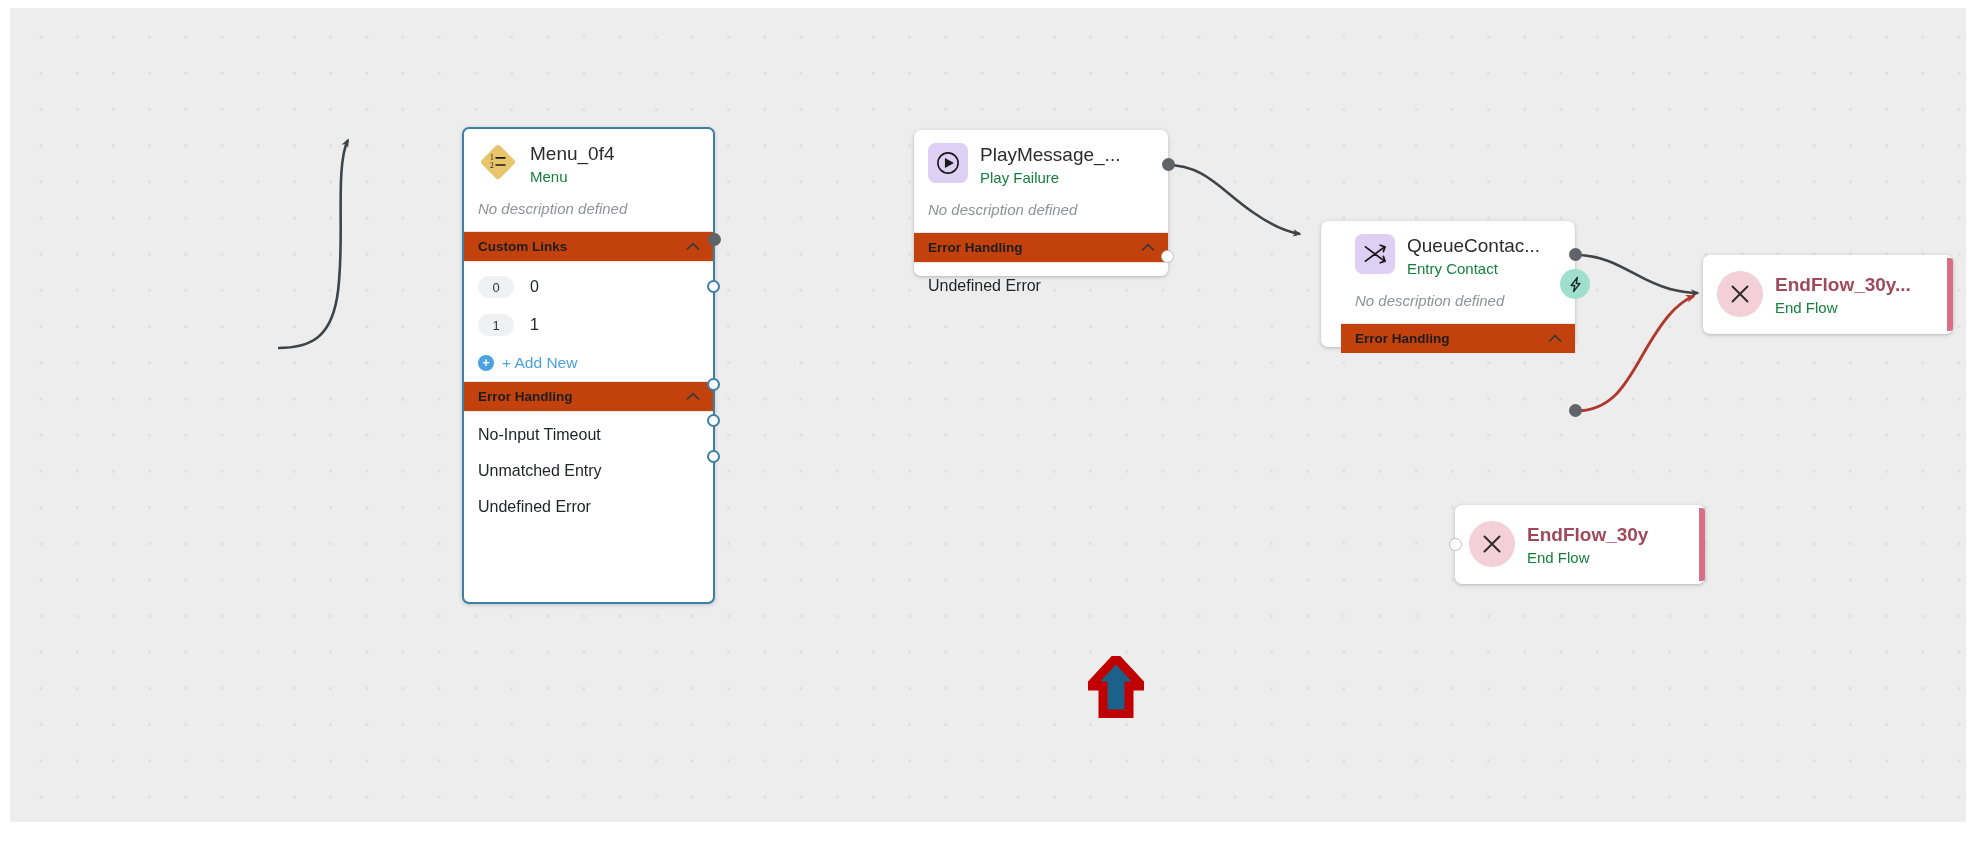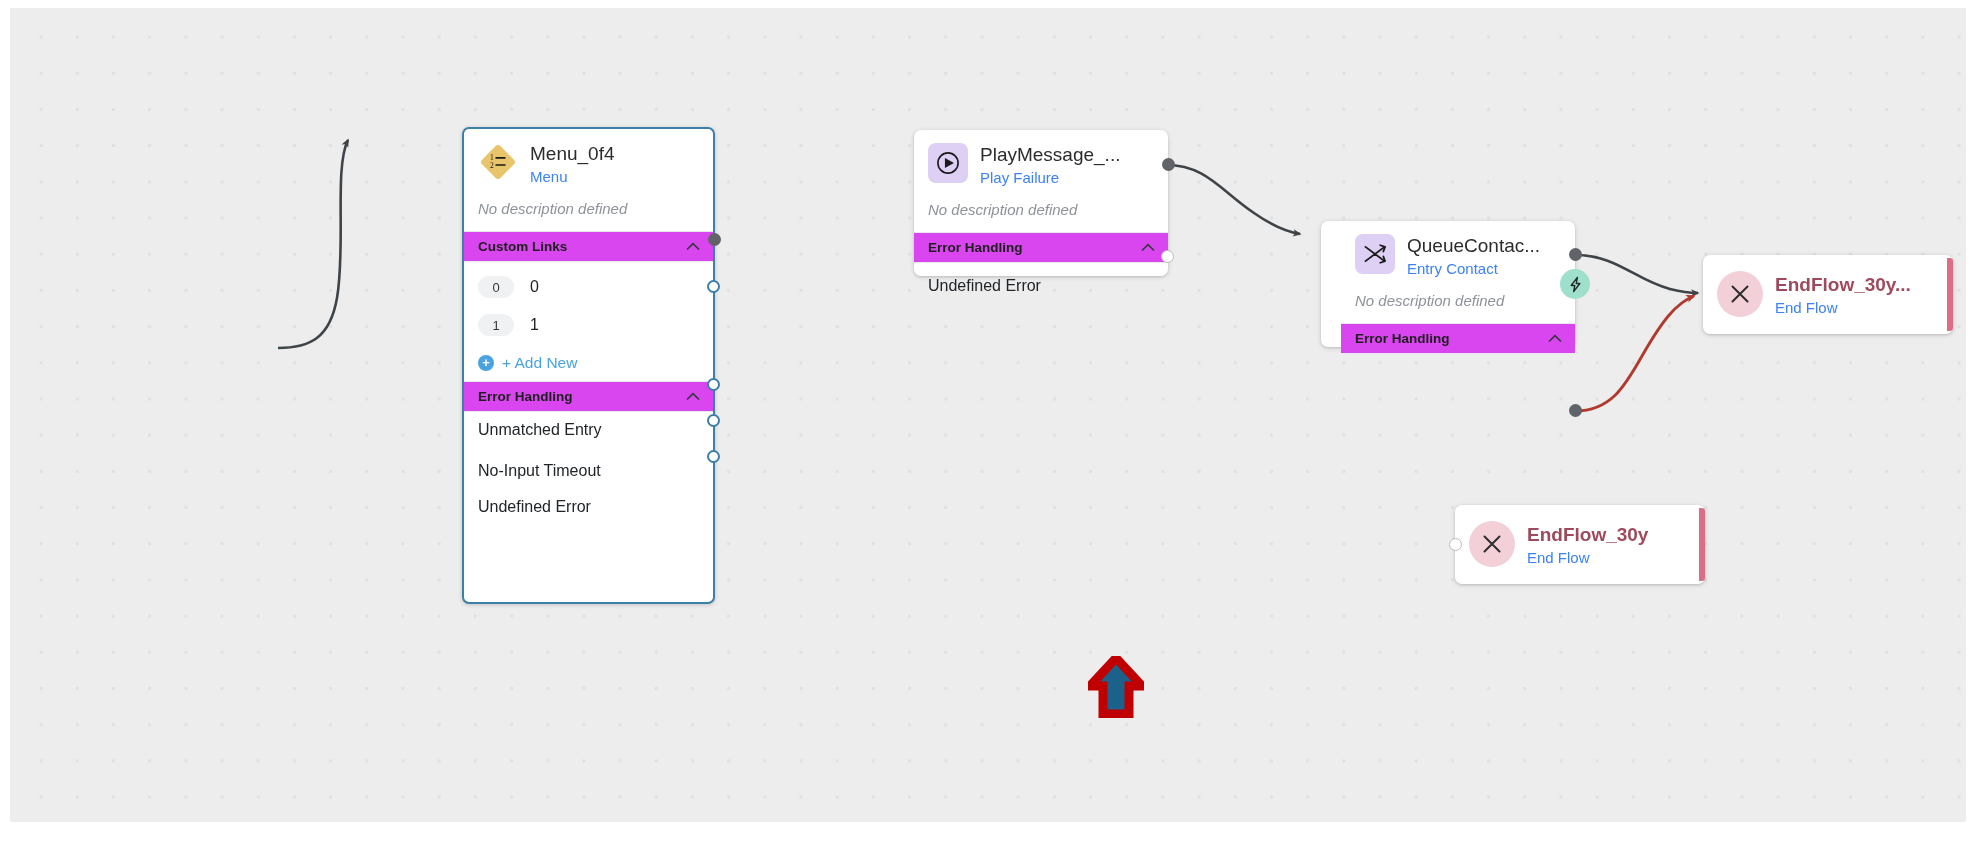--- a/index.html
+++ b/index.html
@@ -87,40 +87,40 @@
     color: #2c2c2c;
     line-height: 22px;
     white-space: nowrap;
   }
   .node-title.endflow {
     color: #9f4a5c;
     font-weight: bold;
   }
   .node-subtitle {
     font-size: 15px;
-    color: #3b82f6;
+    color: #15803d;
     line-height: 20px;
     margin-top: 2px;
     white-space: nowrap;
   }
   .node-desc {
     font-style: italic;
     font-size: 15px;
     color: #8d9299;
     padding: 13px 14px 14px 14px;
     white-space: nowrap;
   }
   .node-desc.expr {
     color: #2c2c2c;
     font-size: 15.5px;
   }
 
   
   .section-head {
-    background: #d946ef;
+    background: #c2410c;
     border-top: 1px solid #e6e8ea;
     border-bottom: 1px solid #e6e8ea;
     height: 29px;
     display: flex;
     align-items: center;
     padding: 0 13px 0 14px;
     font-size: 13.5px;
     font-weight: bold;
     color: #1e1e1e;
     justify-content: space-between;
@@ -313,22 +313,22 @@
 
       <div class="section-head">
         <span>Error Handling</span>
         <span class="chev">
           <svg width="14" height="9" viewBox="0 0 14 9">
               <path d="M1,7.5 L7,1.6 L13,7.5" fill="none" stroke="#33383d" stroke-width="1.6"></path>
             </svg>
         </span>
       </div>
 
+      <div class="row" style="margin-top:5px;">No-Input Timeout</div>
       <div class="row">Unmatched Entry</div>
-      <div class="row" style="margin-top:5px;">No-Input Timeout</div>
       <div class="row">Undefined Error</div>
 
       <div class="port filled" style="right:-8px; top:104px;"></div>
       <div class="port open-blue" style="right:-7px; top:151px;"></div>
       <div class="port open-blue" style="right:-7px; top:249px;"></div>
       <div class="port open-blue" style="right:-7px; top:285px;"></div>
       <div class="port open-blue" style="right:-7px; top:321px;"></div>
     </div>
 
     <div class="node" style="left:904px; top:122px; width:254px; height:146px;">

